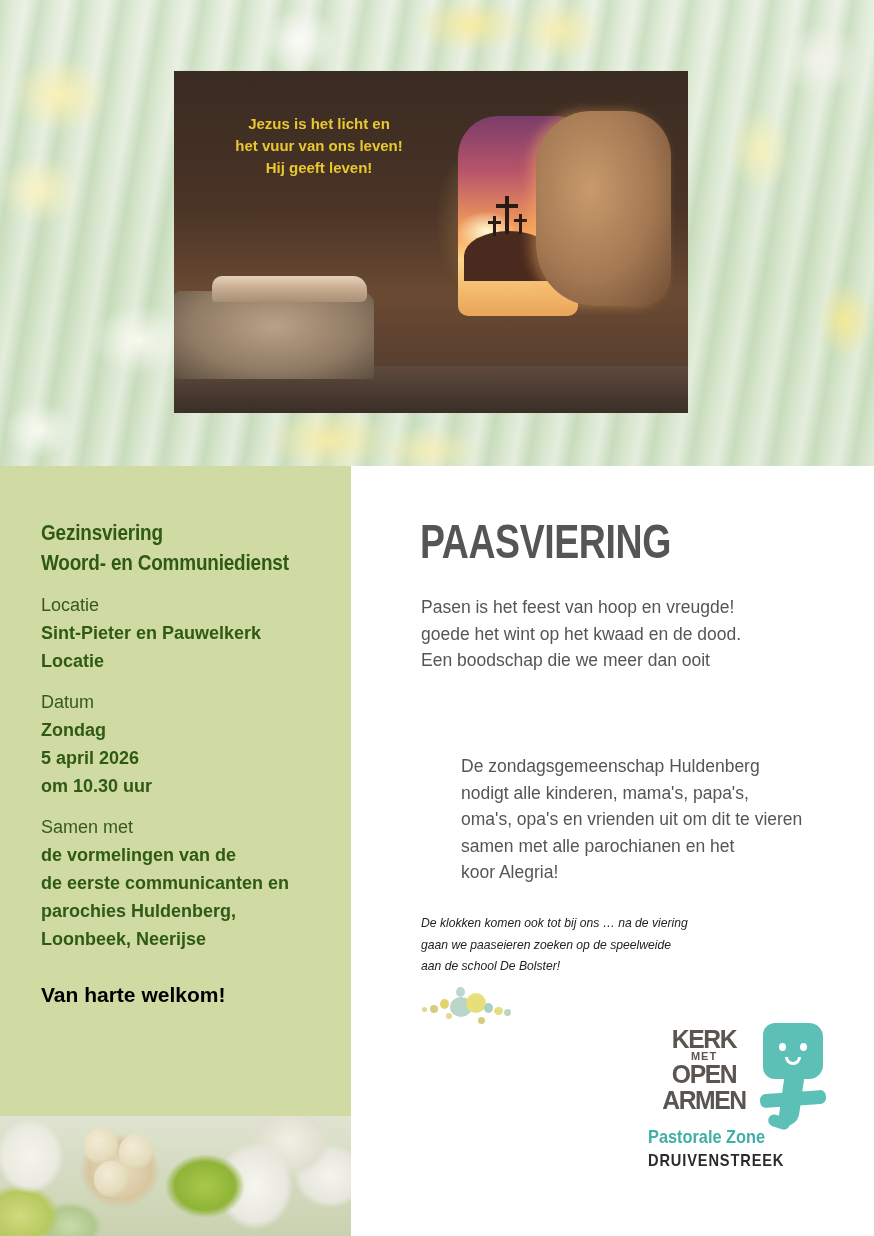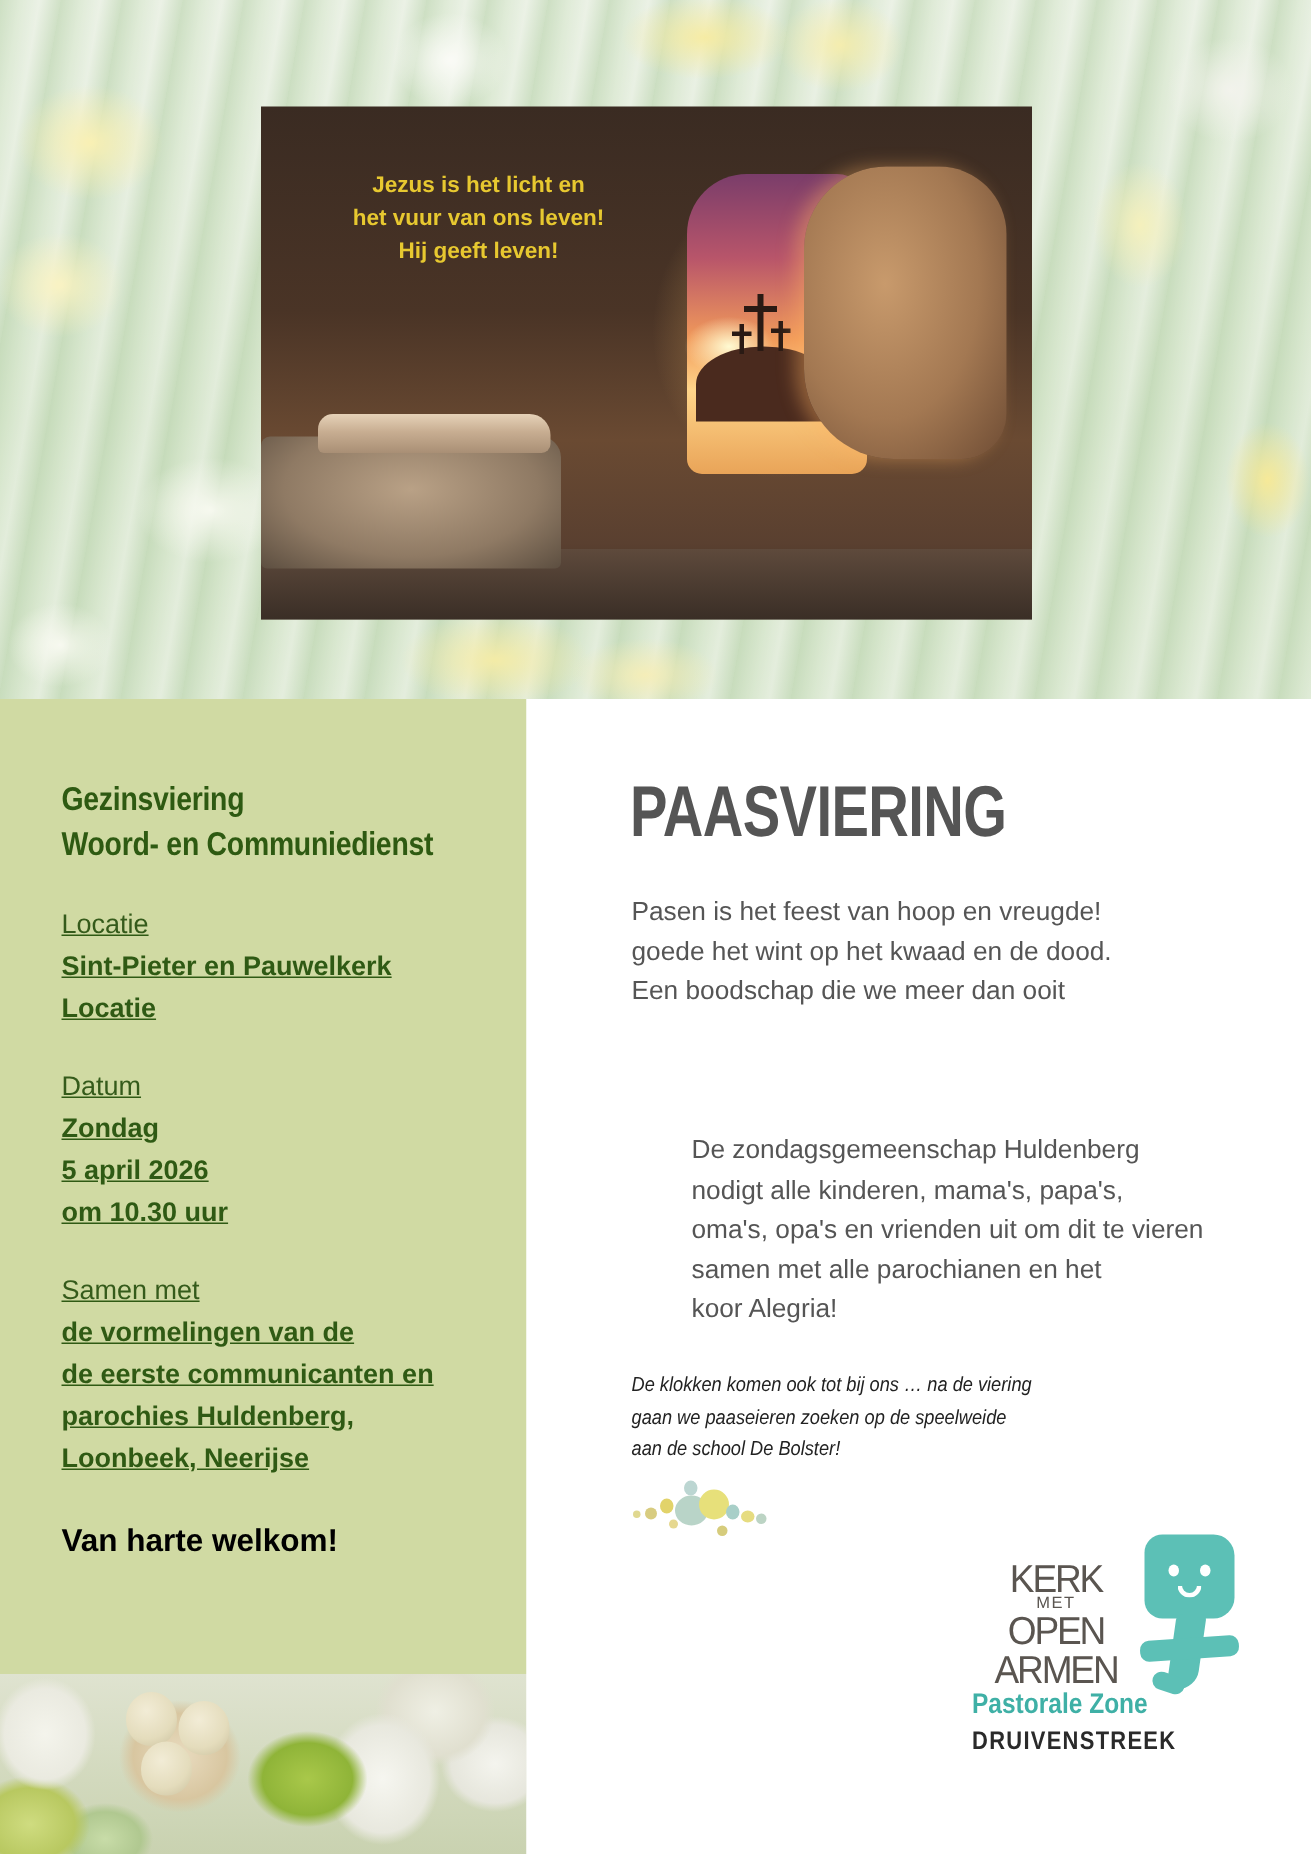--- a/index.html
+++ b/index.html
@@ -81,21 +81,21 @@
     position: absolute; left: 0; top: 466px; width: 351px; height: 650px; background: #d0daa3;
   }
   .gp-inner { position: absolute; left: 41px; top: 52px; width: 300px; color: #2f5a14; }
   .gp-title {
     font-family: "Liberation Sans", sans-serif; font-weight: 700; font-size: 22px; line-height: 30px;
     color: #2e5a12; transform: scaleX(0.86); transform-origin: left; letter-spacing: -0.2px; white-space: nowrap;
   }
   .gp-label { font-size: 18px; line-height: 28px; color: #355b1b; font-weight: 400; }
   .gp-value { font-size: 18px; line-height: 28px; color: #2f5a14; font-weight: 700; }
   .gp-value span { display: block; }
-  .gp-block { margin-top: 24px; text-decoration: underline; }
+  .gp-block { margin-top: 13px; }
   .gp-welcome { margin-top: 30px; font-size: 21px; font-weight: 700; color: #000000; }
 
   
   .flowers {
     position: absolute; left: 0; top: 1116px; width: 351px; height: 120px; overflow: hidden;
     background:
       radial-gradient(ellipse 45px 50px at 30px 40px, #f4f4ec 0%, #eaeae0 60%, rgba(234,234,224,0) 75%),
       radial-gradient(circle 14px at 33px 28px, #e0b040 0%, #d09a30 70%, rgba(208,154,48,0) 100%),
       radial-gradient(ellipse 52px 48px at 120px 55px, #e9dcc0 0%, #d8c6a0 60%, rgba(216,198,160,0) 78%),
       radial-gradient(ellipse 50px 40px at 205px 70px, #a9c84a 0%, #8fb438 60%, rgba(143,180,56,0) 80%),
@@ -132,21 +132,21 @@
   }
   .note span { display: block; white-space: nowrap; }
 
   .eggs-deco { position: absolute; left: 420px; top: 985px; width: 95px; height: 45px; }
   .dot { position: absolute; border-radius: 50%; }
 
   
   .logo { position: absolute; left: 648px; top: 1020px; width: 185px; height: 155px; }
   .logo-words {
     position: absolute; left: 6px; top: 6px; width: 100px; color: #5a5550;
-    font-weight: 400; font-family: "Liberation Sans", sans-serif; margin-top: 13px;
+    font-weight: 700; font-family: "Liberation Sans", sans-serif;
   }
   .logo-words span { display: block; text-align: center; line-height: 1; }
   .lw-big { font-size: 26px; letter-spacing: -1.5px; transform: scaleX(0.95); }
   .lw-small { font-size: 11px; letter-spacing: 1px; margin: -1px 0; }
   .figure-head {
     position: absolute; left: 115px; top: 3px; width: 60px; height: 56px; border-radius: 12px 14px 14px 12px;
     background: #5cc0b6;
   }
   .figure-eye { position: absolute; width: 7px; height: 8px; border-radius: 50%; background: #ffffff; top: 20px; }
   .figure-mouth {

